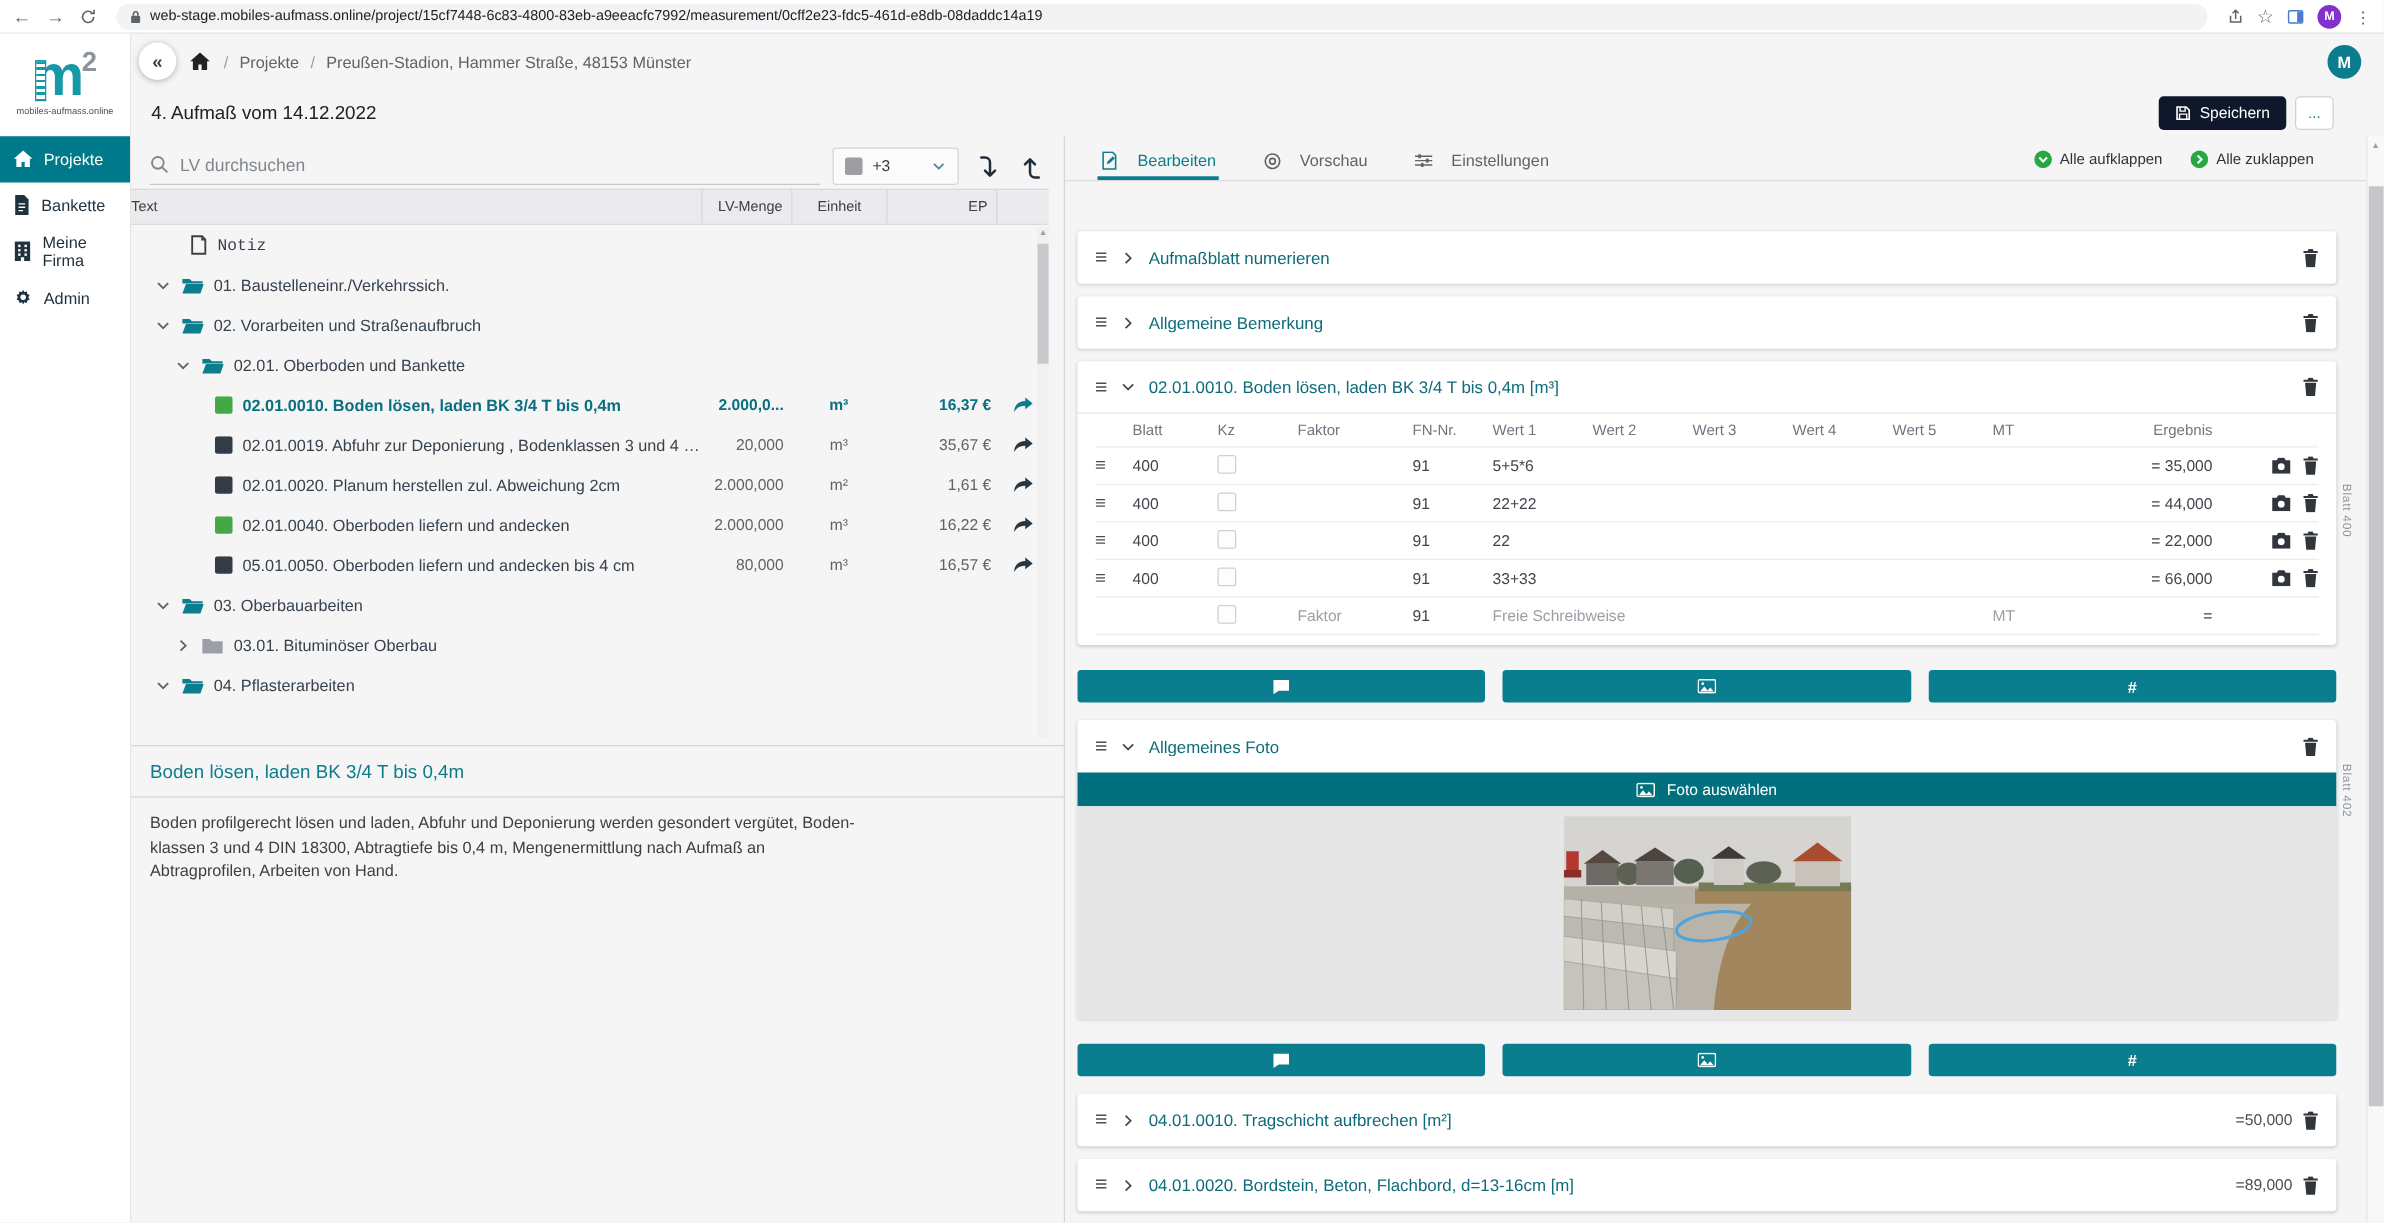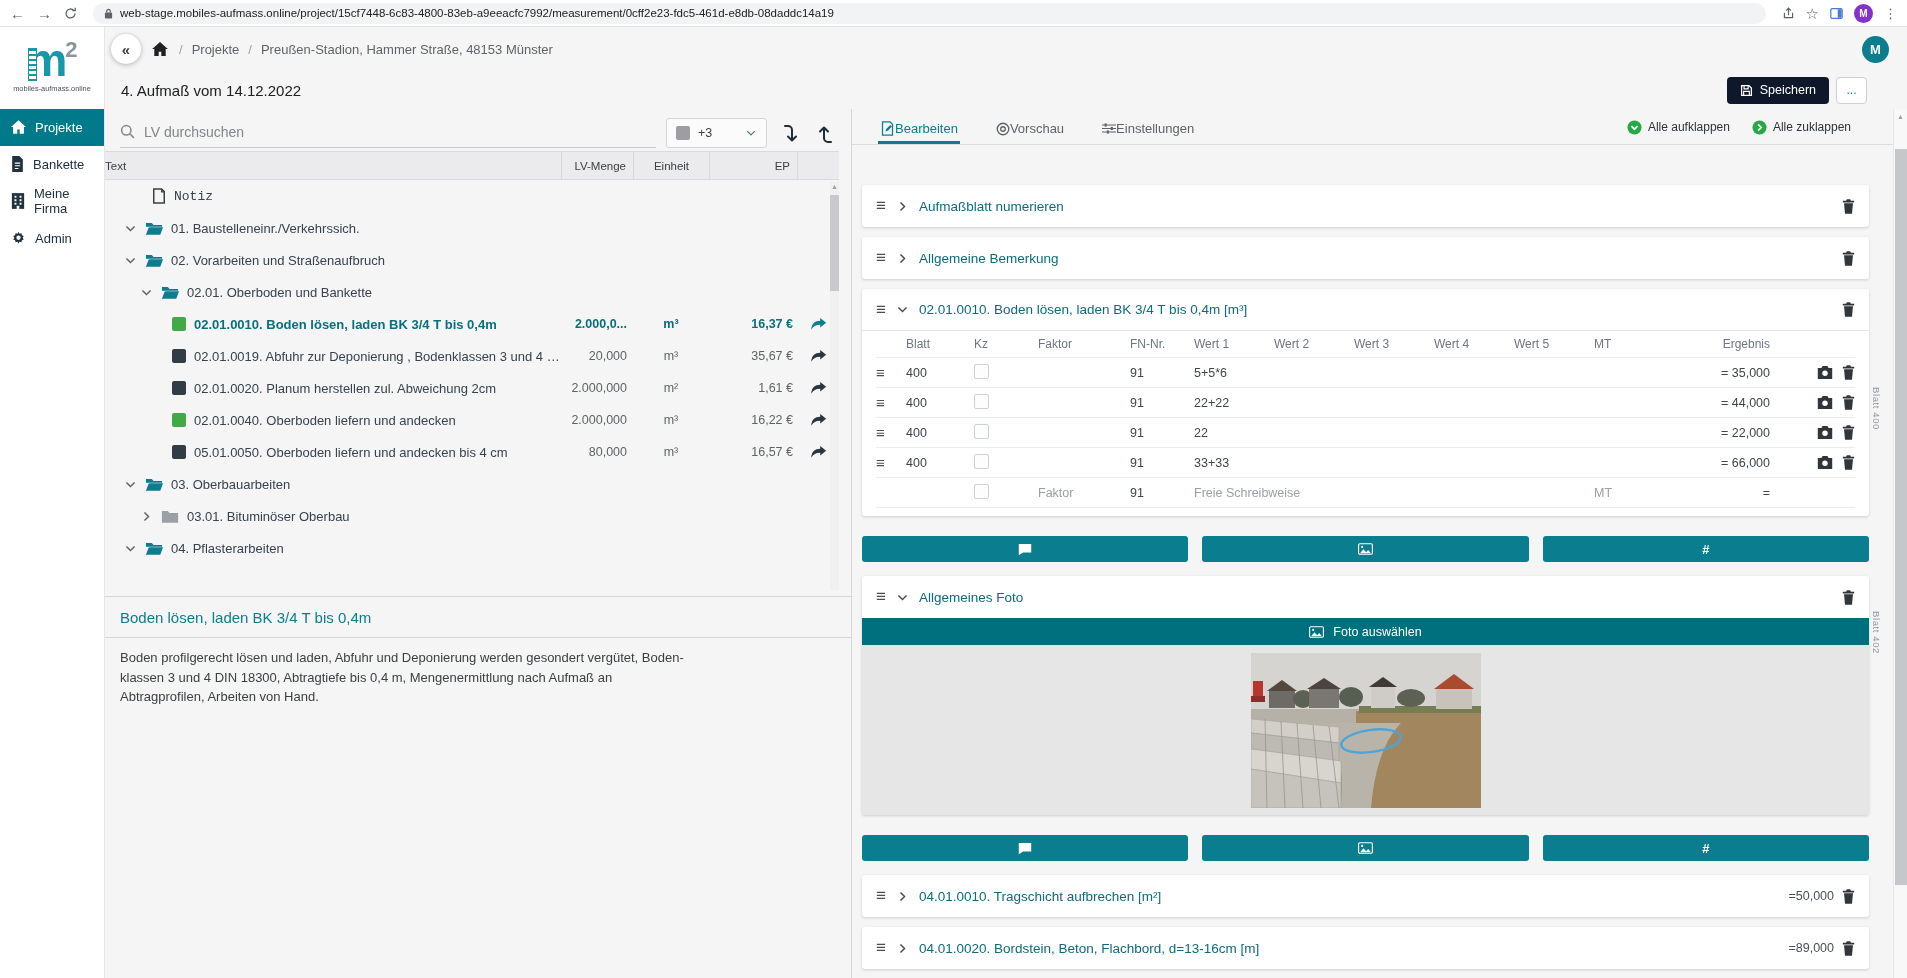--- a/index.html
+++ b/index.html
@@ -85,21 +85,21 @@
 .tree-thumb{position:absolute;top:13px;left:0;width:9px;height:96px;background:#c7c9cc}
 
 .detail{border-top:1px solid #d6d6d9;flex:1;min-height:0}
 .detail-title{font-size:15px;color:#0c7d8c;padding:12px 15px 11px}
 .detail-rule{border-bottom:1px solid #d6d6d9}
 .detail-text{font-size:13px;line-height:1.5;color:#3c4043;padding:10px 15px 0;max-width:595px}
 
 
 .right-panel{flex:1;display:flex;flex-direction:column;min-width:0;position:relative}
 .tabs-row{height:36px;display:flex;align-items:flex-end;padding:0 56px 0 26px;border-bottom:1px solid #dcdcdf;flex-shrink:0}
-.tab{display:flex;gap:0;font-size:13px;color:#5f6368;padding:0 2px 8px;margin-right:34px;cursor:pointer}
+.tab{display:flex;gap:15px;font-size:13px;color:#5f6368;padding:0 2px 8px;margin-right:34px;cursor:pointer}
 .tab .ic{color:#5f6368}
 .tab.active{color:#0c7d8c;border-bottom:3px solid #0c7d8c;padding-bottom:5px}
 .tab.active .ic{color:#0c7d8c}
 .tabs-right{margin-left:auto;display:flex;gap:22px;align-items:center;padding-bottom:9px}
 .expander{display:flex;align-items:flex-start;gap:6px;font-size:12px;color:#2d3338;cursor:pointer}
 
 .cards{flex:1;padding:40px 38px 0 10px;display:flex;flex-direction:column;overflow:hidden}
 .card{background:#fff;border-radius:3px;box-shadow:0 1px 3px rgba(0,0,0,.16);margin-bottom:10px;flex-shrink:0}
 .card-head{height:42px;display:flex;align-items:center;padding:0 14px;gap:10px}
 .card-head.bordered{border-bottom:1px solid #e7e7ea}

